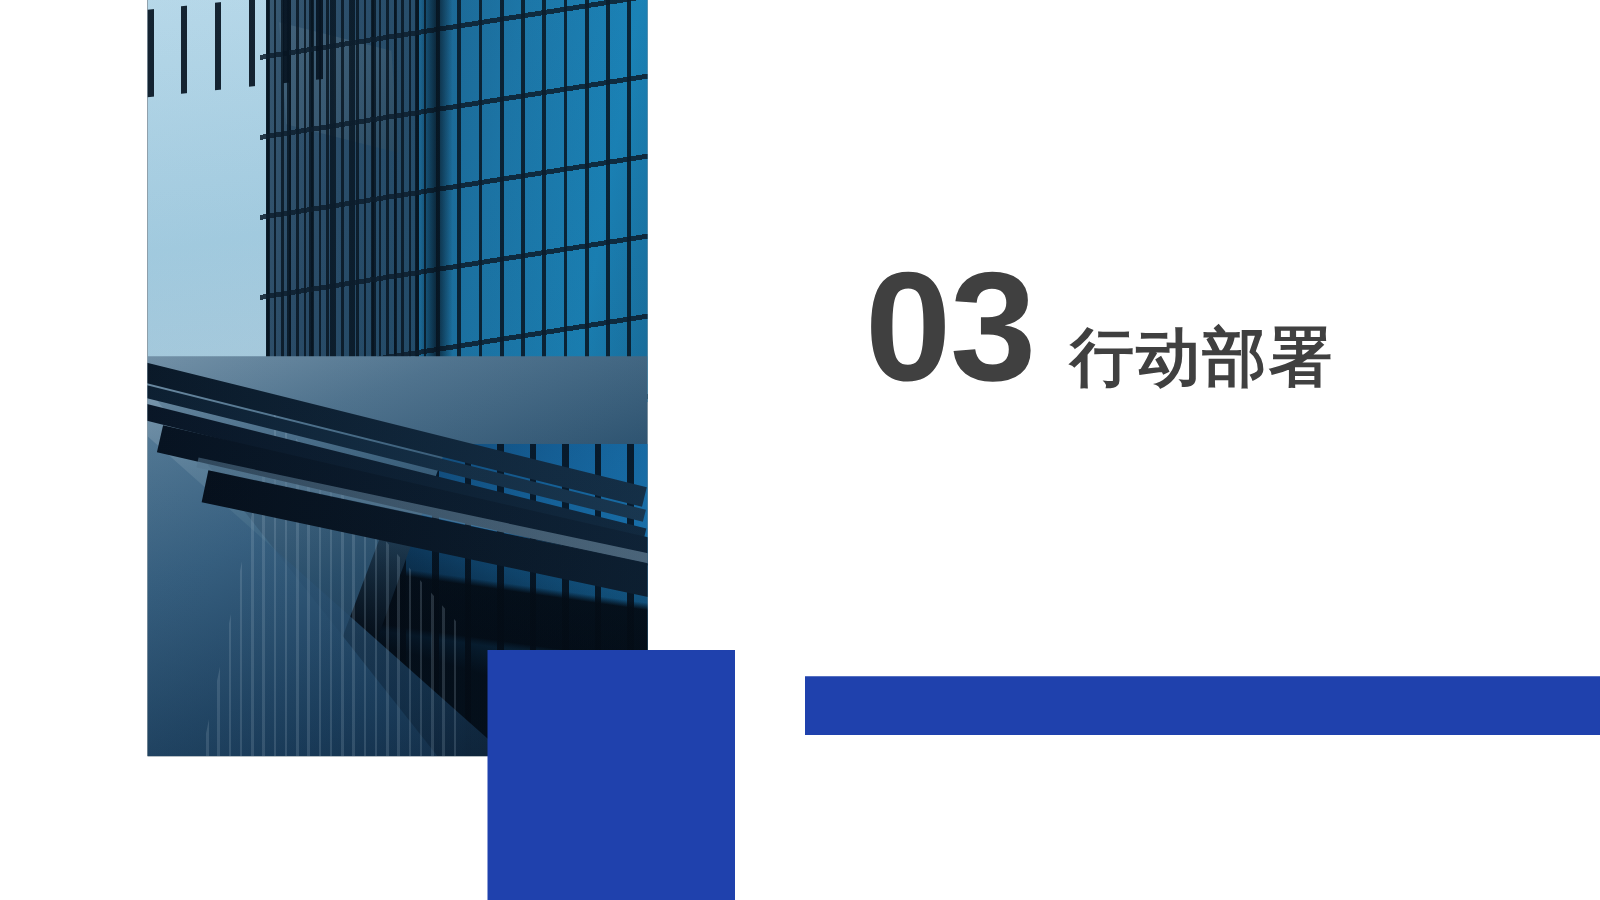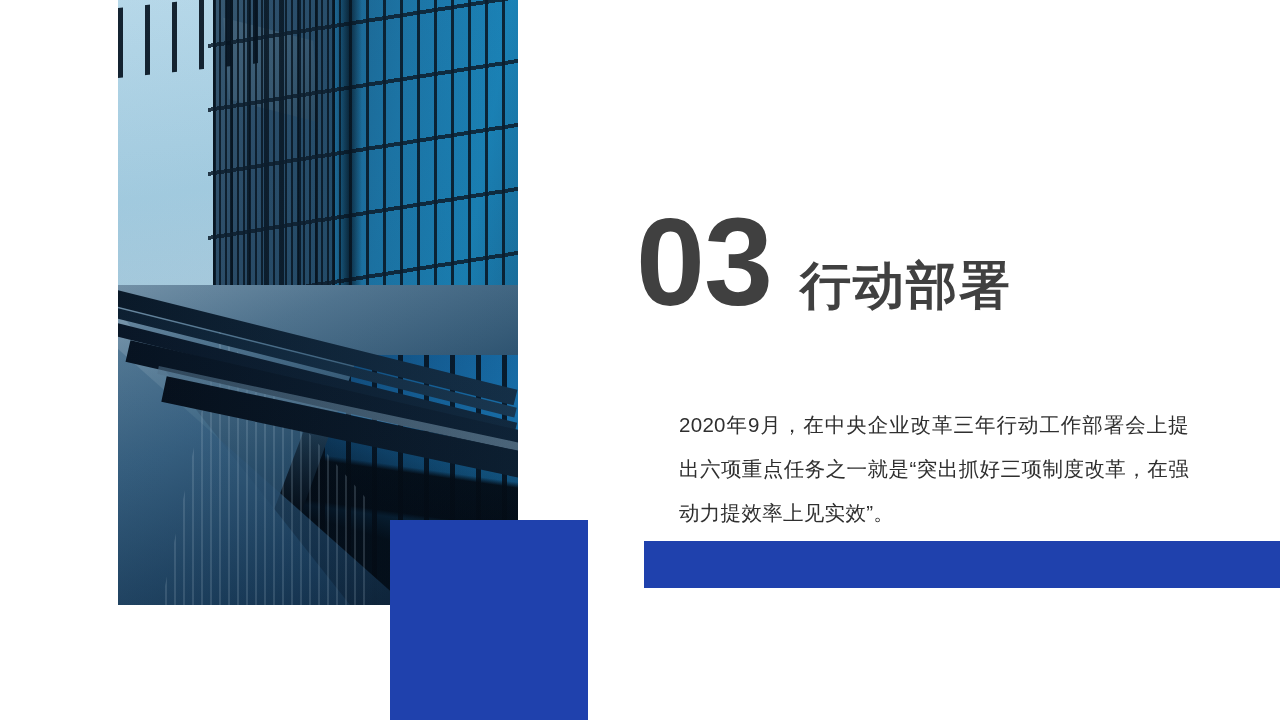--- a/index.html
+++ b/index.html
@@ -188,21 +188,21 @@
   }
   #blue-bar {
     position: absolute;
     left: 644px; top: 541px;
     width: 636px; height: 47px;
   }
 
   
   #title-row {
     position: absolute;
-    left: 636px; top: 207px;
+    left: 692px; top: 207px;
     display: flex;
     align-items: flex-end;
     gap: 28px;
     justify-content: space-between;
   }
   #title-number {
     font-size: 124px;
     font-weight: 700;
     line-height: .9;
     letter-spacing: -1px;
@@ -264,15 +264,14 @@
   </div>
 
   <div id="blue-square" style="background: rgb(31, 65, 173);"></div>
   <div id="blue-bar" style="background: rgb(31, 65, 173);"></div>
 
   <div id="title-row">
     <span id="title-number" style="color: rgb(64, 64, 64);">03</span>
     <span id="title-text" style="color: rgb(64, 64, 64);">行动部署</span>
   </div>
 
-  <p id="body-text" style="color: rgb(47, 47, 47);">2020年9月，在中央企业改革三年行动工作部署会上提出六项重点任务之一就是“突出抓好三项制度改革，在强动力提效率上见实效”。</p>
 
 </div>
 
 </body></html>

